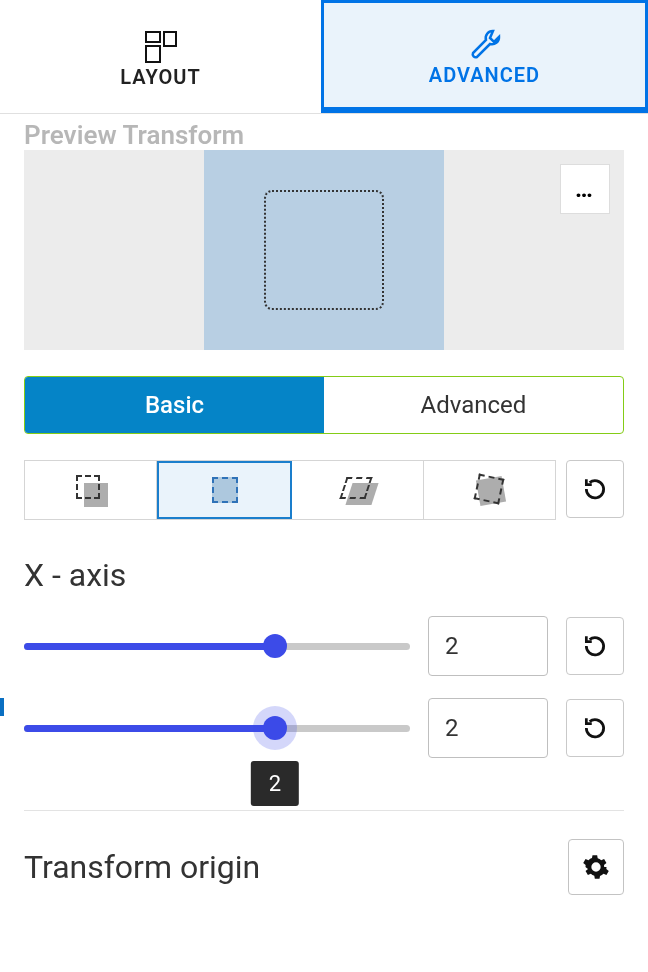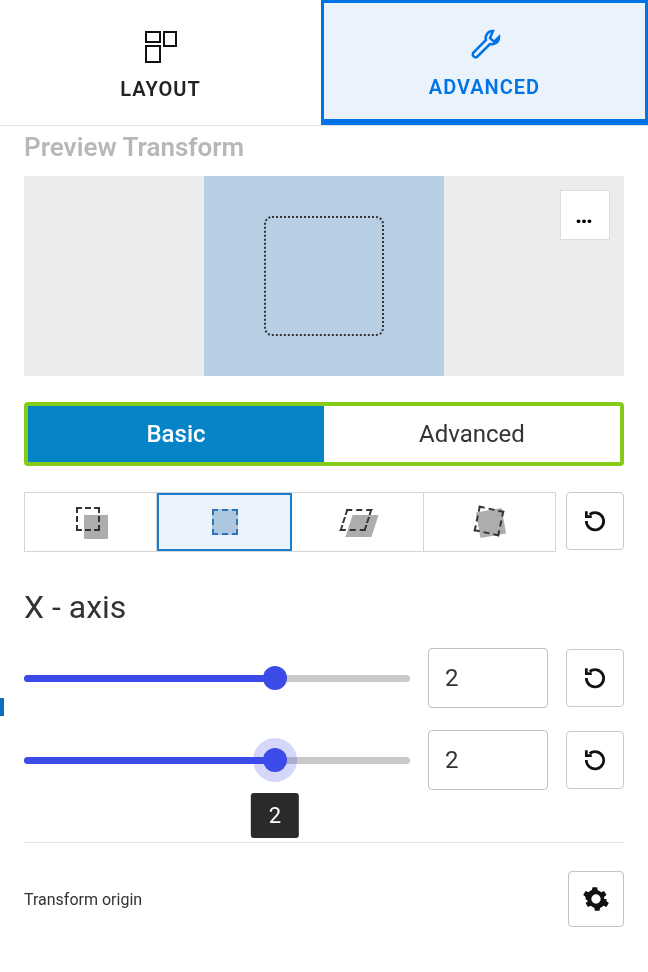--- a/index.html
+++ b/index.html
@@ -1,32 +1,32 @@
 <!DOCTYPE html>
 <html><head>
   <meta charset="utf-8">
   <style>
     * { box-sizing: border-box; margin: 0; padding: 0; font-family: -apple-system, BlinkMacSystemFont, "Segoe UI", Roboto, sans-serif; }
     body { width: 648px; height: 972px; background: #fff; position: relative; overflow: hidden; }
     
     .tabs { display: flex; border-bottom: 1px solid #e0e0e0; }
-    .tab { flex: 1; display: flex; flex-direction: column; align-items: center; justify-content: center; gap: 12px; padding: 24px 0 20px; cursor: pointer; letter-spacing: 1px; font-weight: 600; font-size: 20px; color: #222; }
+    .tab { flex: 1; display: flex; flex-direction: column; align-items: center; justify-content: center; padding: 24px 0 20px; cursor: pointer; letter-spacing: 1px; font-weight: 600; font-size: 20px; color: #222; }
     .tab.active { background: #eaf3fb; color: #0073e6; border: 3px solid #0073e6; border-bottom-width: 6px; }
     .tab svg { width: 36px; height: 36px; }
     .tab.active svg { stroke: #0073e6; fill: none; }
     
     .panel { padding: 0 24px; }
-    .preview-title { font-size: 26px; font-weight: 600; color: #333; margin-top: 6px; margin-bottom: 14px; opacity: 0.35; }
+    .preview-title { font-size: 26px; font-weight: 600; color: #333; margin-top: 6px; opacity: 0.35; }
     
     .preview-area { background: #ececec; height: 200px; position: relative; display: flex; align-items: center; justify-content: center; }
     .preview-inner { background: #b8cfe3; width: 240px; height: 200px; display: flex; align-items: center; justify-content: center; }
     .preview-dashed { width: 120px; height: 120px; border: 2px dotted #333; border-radius: 8px; }
     .more-btn { position: absolute; top: 14px; right: 14px; width: 50px; height: 50px; background: #fff; border: 1px solid #ddd; display: flex; align-items: center; justify-content: center; font-size: 24px; font-weight: 700; letter-spacing: 2px; cursor: pointer; }
     
-    .seg-switch { display: flex; border: 4px solid #84cc16; border-radius: 4px; overflow: hidden; margin-top: 26px; }
+    .seg-switch { display: flex; border: 1px solid #84cc16; border-radius: 4px; overflow: hidden; margin-top: 26px; }
     .seg-item { flex: 1; text-align: center; padding: 14px 0; font-size: 24px; cursor: pointer; color: #333; }
     .seg-item.active { background: #0584c7; color: #fff; font-weight: 500; }
     
     .transform-row { display: flex; gap: 10px; margin-top: 26px; align-items: stretch; }
     .transform-options { display: flex; border: 1px solid #d5d5d5; flex: 1; }
     .topt { flex: 1; display: flex; align-items: center; justify-content: center; height: 58px; cursor: pointer; border-right: 1px solid #d5d5d5; position: relative; }
     .topt:last-child { border-right: none; }
     .topt.selected { background: #eaf3fb; border: 2px solid #1a7ecc; }
     .reset-btn { width: 58px; height: 58px; border: 1px solid #c9c9c9; background: #fff; display: flex; align-items: center; justify-content: center; cursor: pointer; border-radius: 4px; }
     
@@ -52,21 +52,21 @@
     .track-fill { position: absolute; left: 0; top: 0; height: 7px; background: #3c4be8; border-radius: 4px; width: 65%; }
     .knob { position: absolute; top: 50%; left: 65%; transform: translate(-50%, -50%); width: 24px; height: 24px; background: #3c4be8; border-radius: 50%; }
     .knob.focused::before { content: ""; position: absolute; left: 50%; top: 50%; transform: translate(-50%, -50%); width: 44px; height: 44px; background: rgba(60,75,232,0.22); border-radius: 50%; }
     .value-input { width: 120px; height: 60px; border: 1px solid #bfbfbf; border-radius: 4px; font-size: 24px; padding: 0 16px; color: #333; }
     
     .tooltip { position: absolute; top: 36px; left: 65%; transform: translateX(-50%); background: #2a2a2a; color: #fff; padding: 10px 18px; font-size: 22px; border-radius: 3px; }
     
     .divider { border-top: 1px solid #e3e3e3; margin-top: 52px; }
     
     .origin-row { display: flex; align-items: center; justify-content: space-between; padding: 28px 0; }
-    .origin-label { font-size: 16px; color: #333; }
+    .origin-label { font-size: 32px; color: #333; }
     .gear-btn { width: 56px; height: 56px; border: 1px solid #c3c3c3; border-radius: 4px; background: #fff; display: flex; align-items: center; justify-content: center; cursor: pointer; }
     
     .left-accent { position: absolute; left: 0; top: 698px; width: 4px; height: 18px; background: #0a6fc2; }
   </style>
 </head>
 <body>
 
 <div class="left-accent"></div>
 
 <div class="tabs">

